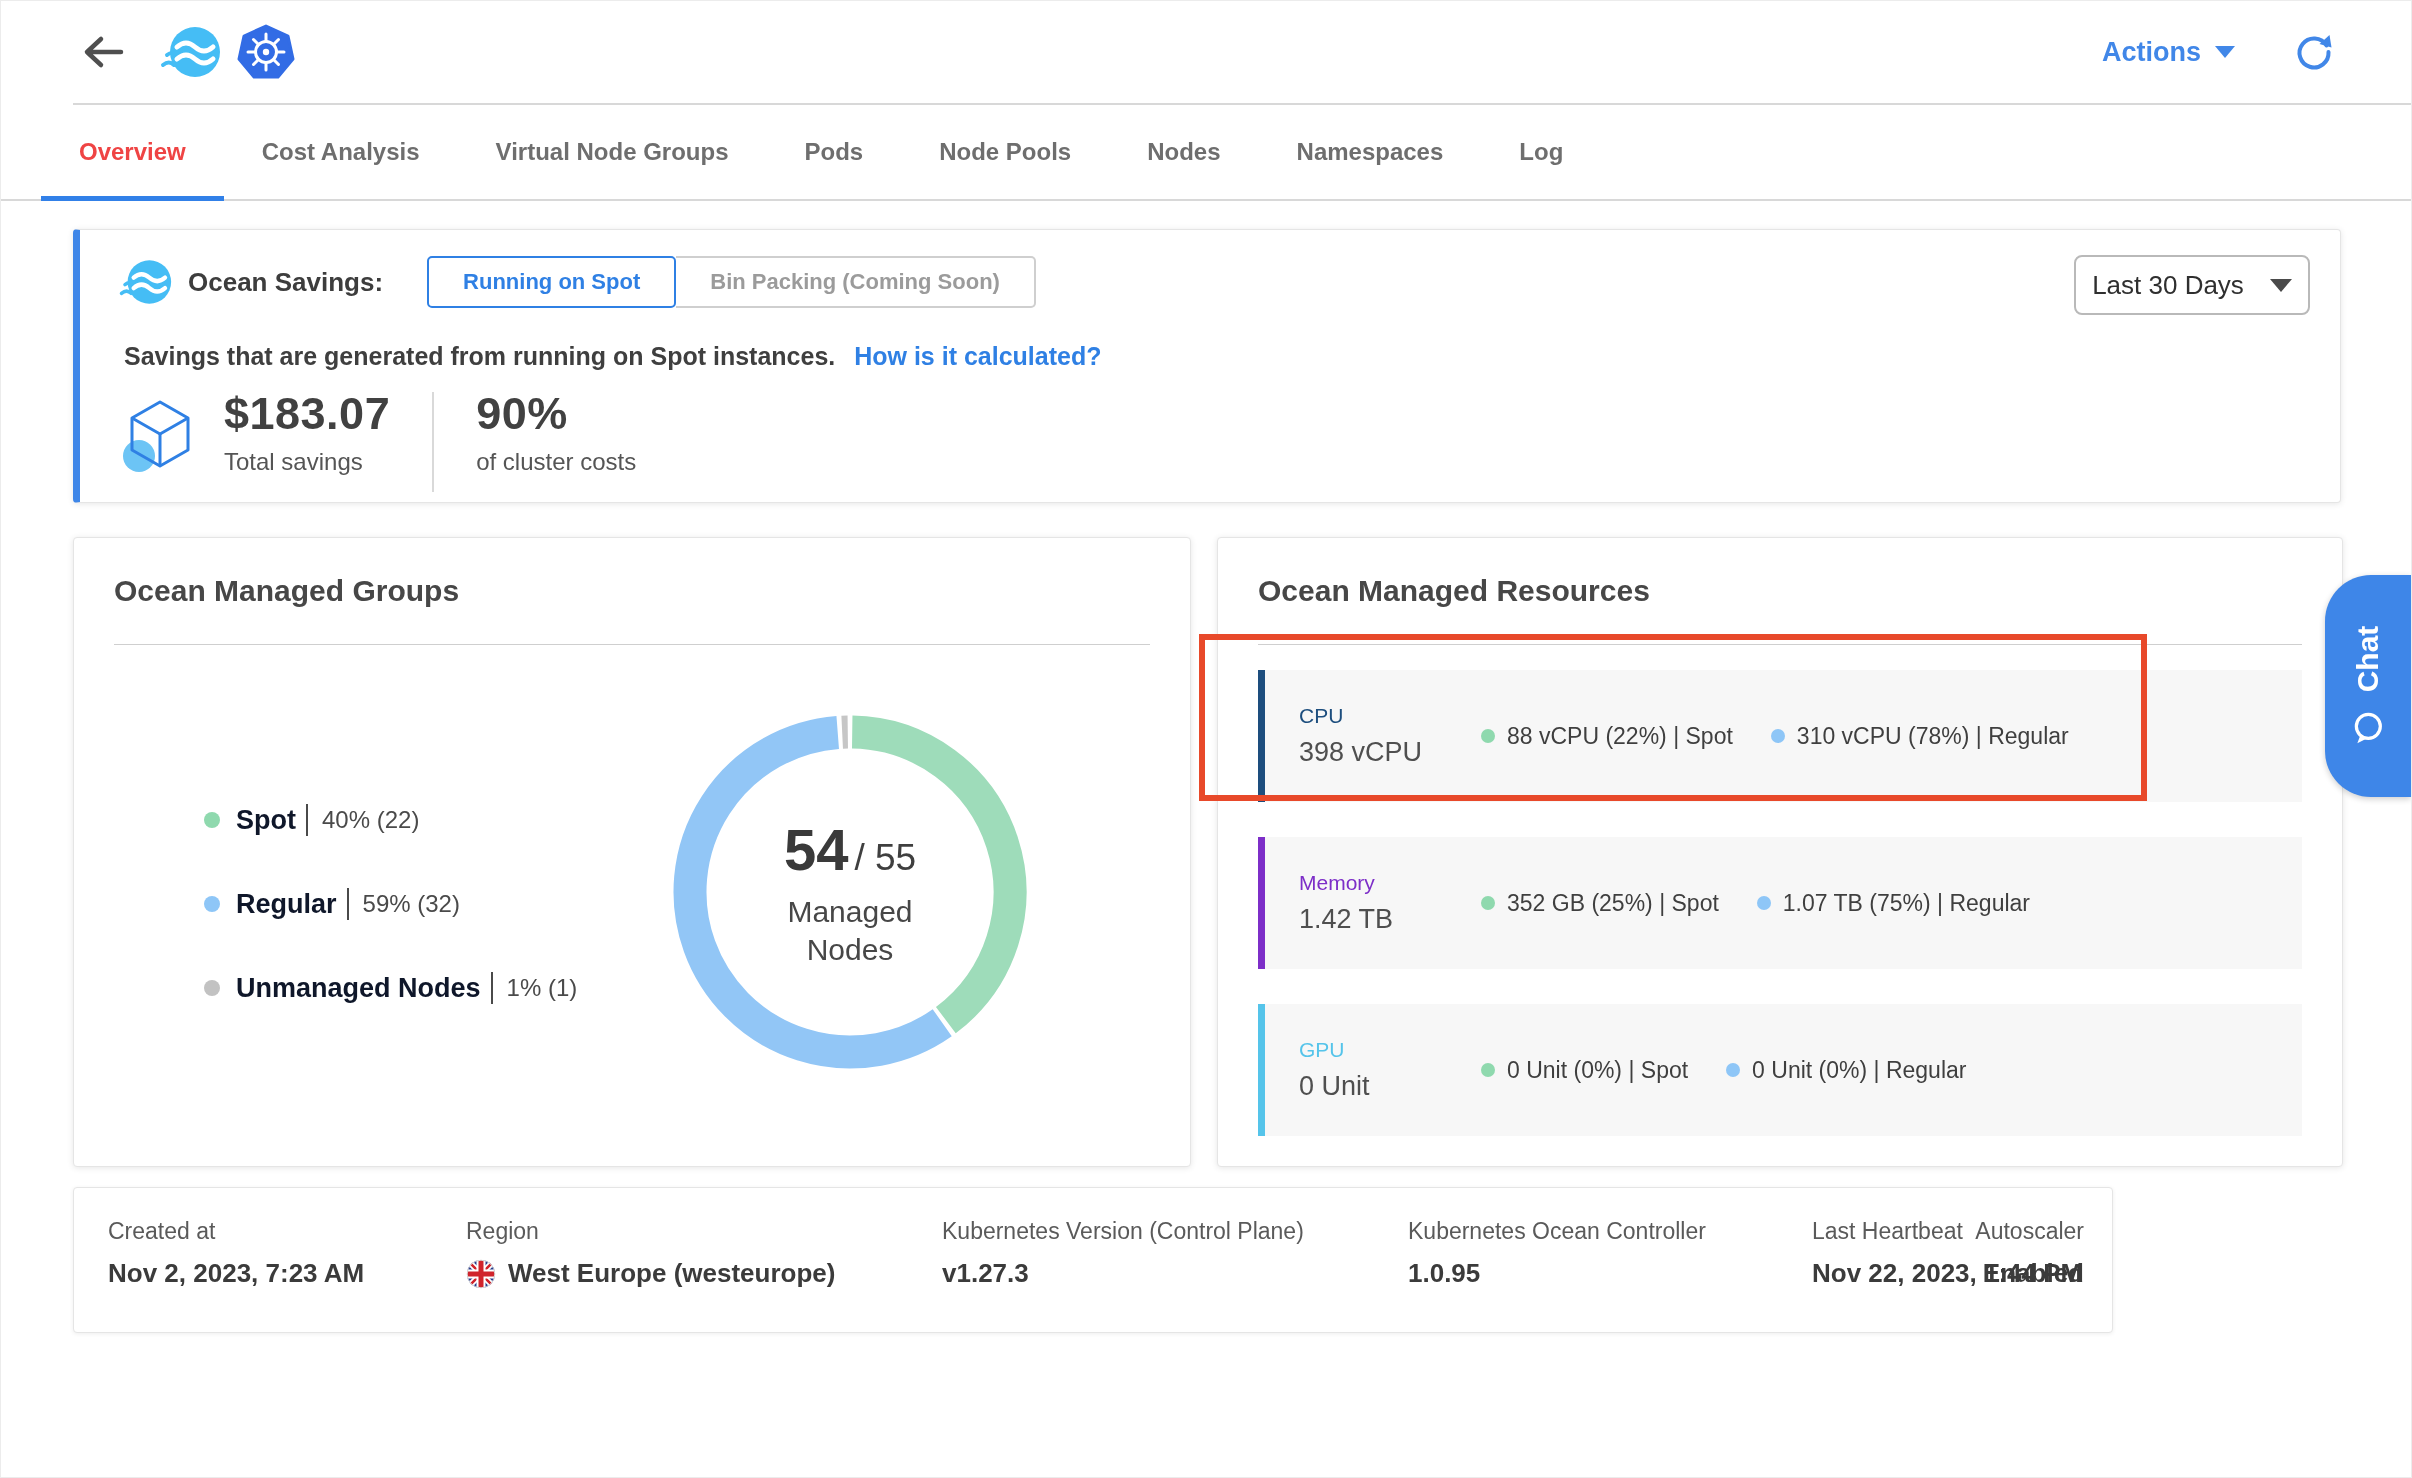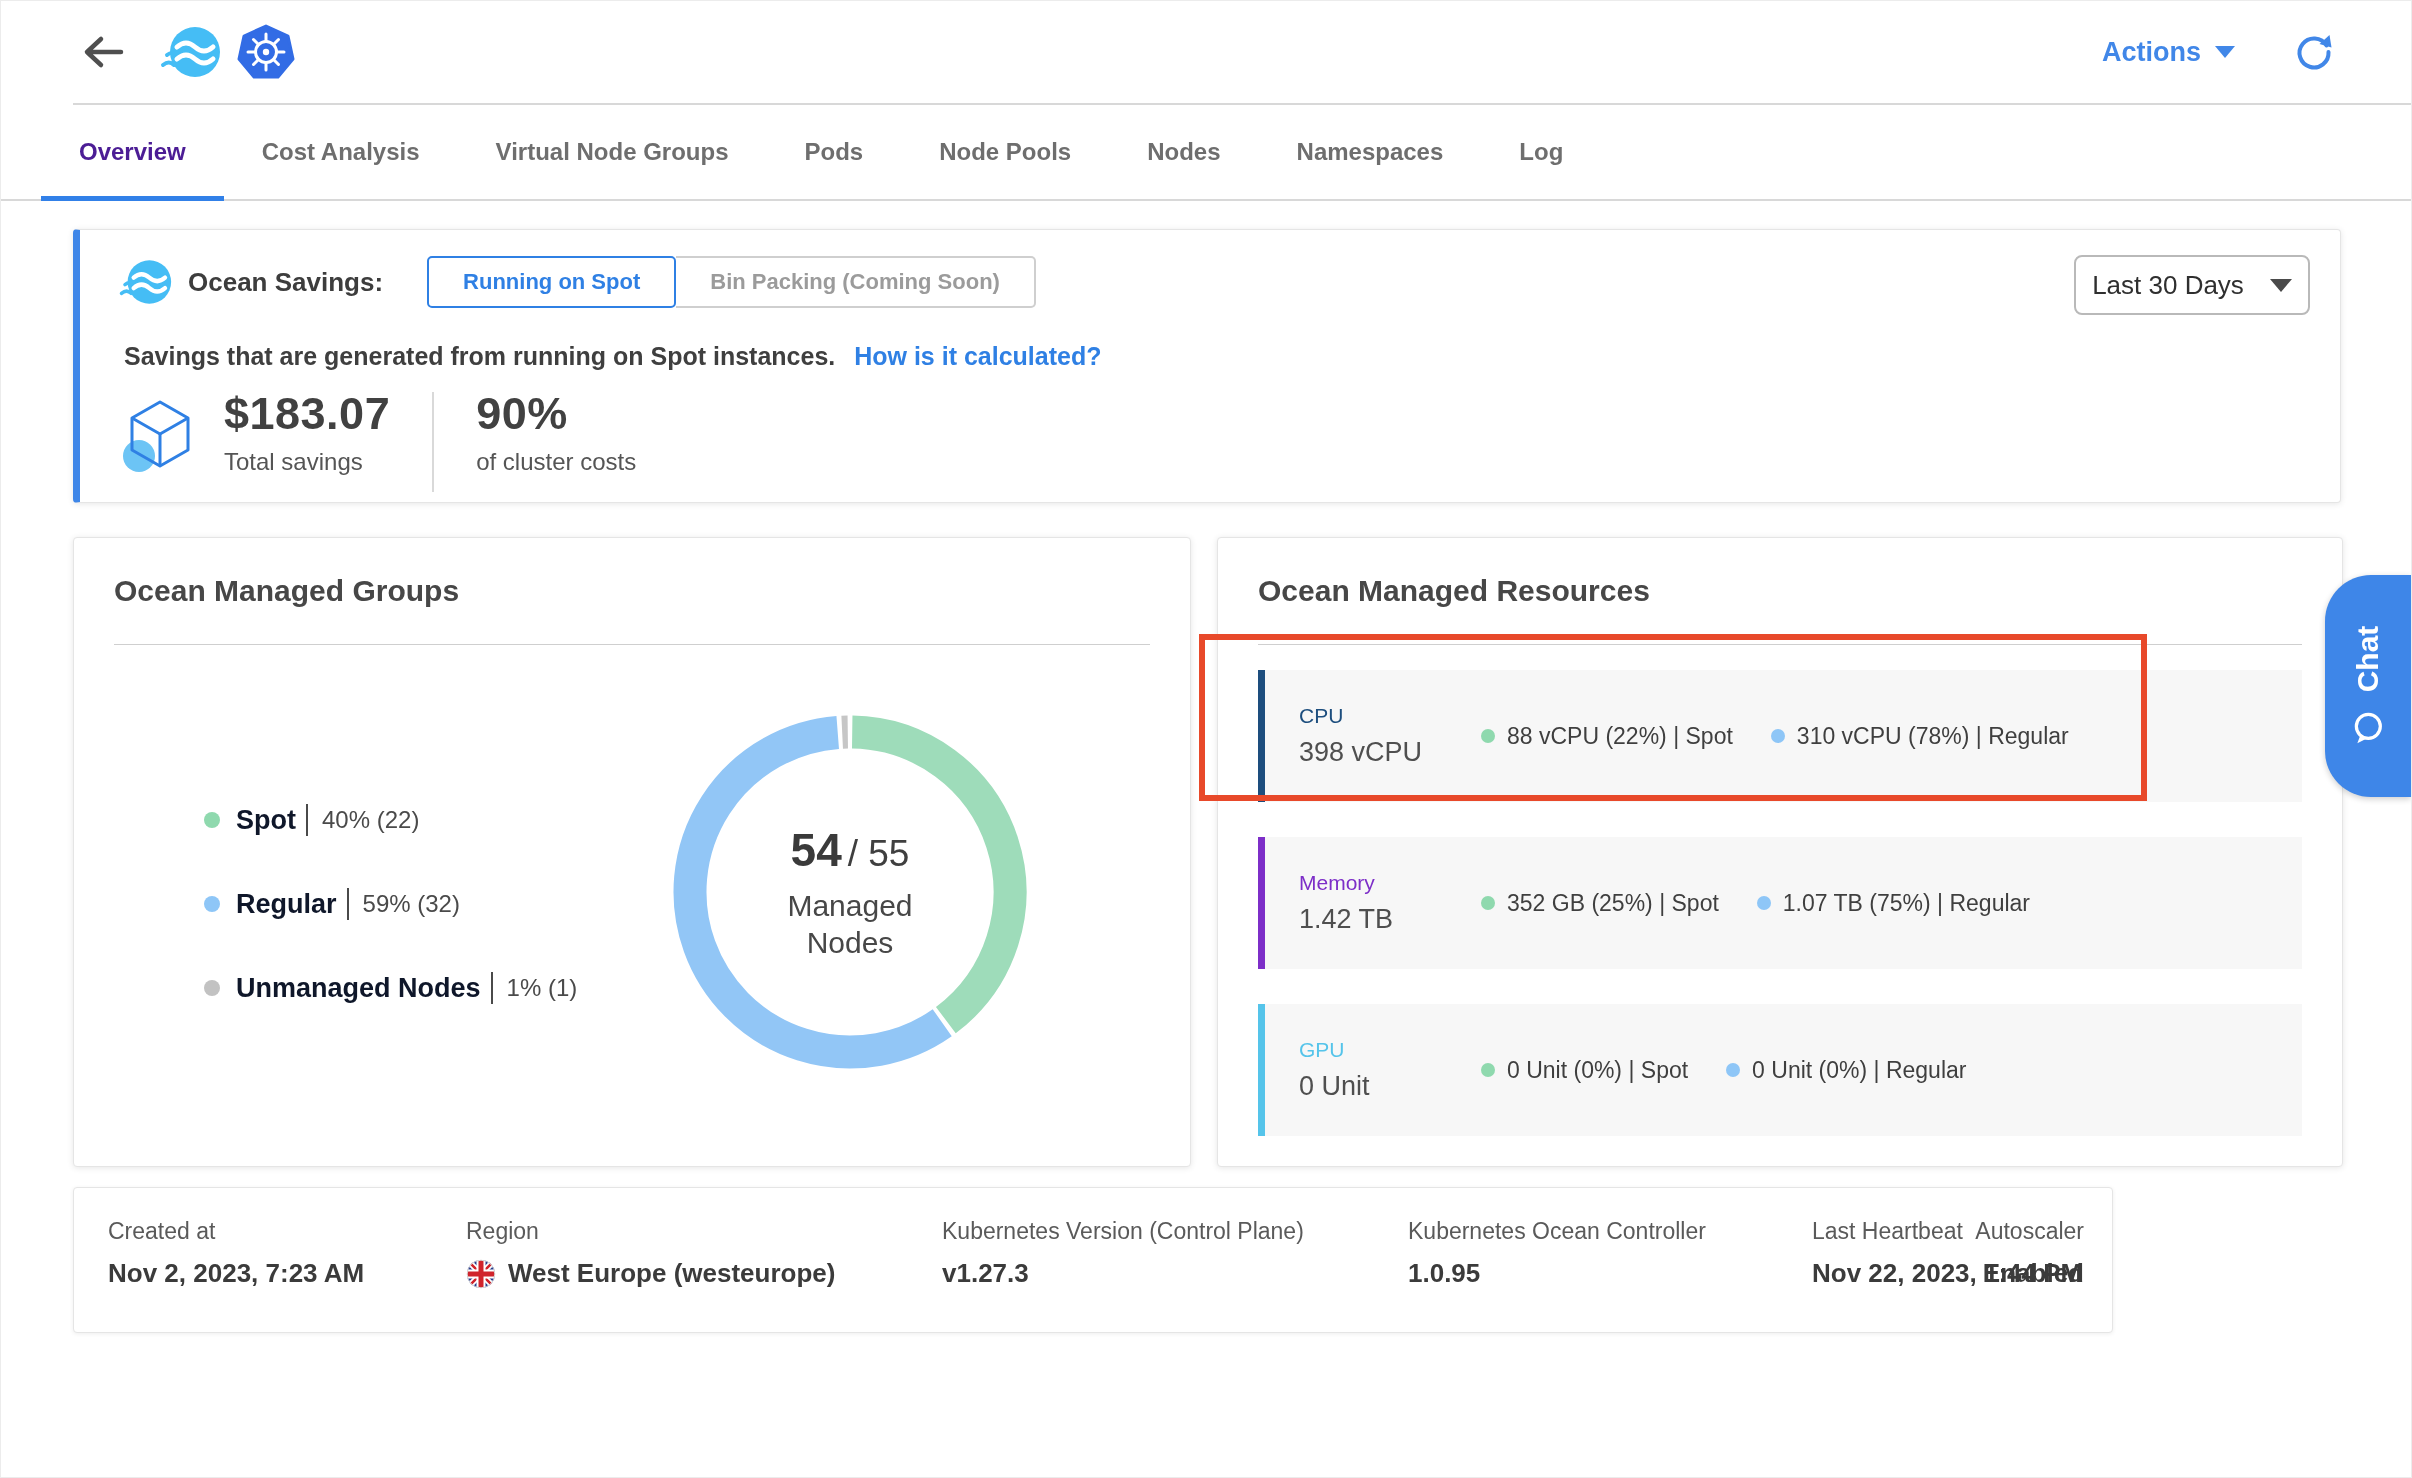--- a/index.html
+++ b/index.html
@@ -18,21 +18,21 @@
   .header-right { margin-left:auto; display:flex; align-items:center; gap:58px; }
   .actions-btn { display:flex; align-items:center; gap:14px; color:#4187e8; font-size:27px; font-weight:bold; cursor:pointer; }
   .caret-down { width:0; height:0; border-left:10px solid transparent; border-right:10px solid transparent; border-top:12px solid #4187e8; }
   .header-divider { position:absolute; top:102px; left:72px; right:0; height:2px; background:#d8d8d8; }
 
   
   .tabbar { position:absolute; top:104px; left:0; right:0; height:96px; display:flex; align-items:center;
             padding-left:40px; border-bottom:2px solid #d8d8d8; }
   .tab { position:relative; height:100%; display:flex; align-items:center; padding:0 38px;
          font-size:24px; font-weight:bold; color:#6e6e6e; cursor:pointer; white-space:nowrap; }
-  .tab.active { color:#4c1d95; }
+  .tab.active { color:#ef4444; }
   .tab.active::after { content:""; position:absolute; left:0; right:0; bottom:-2px; height:5px; background:#3180e8; }
 
   
   .card { position:absolute; background:#fff; border:1px solid #e5e5e5; border-radius:4px;
           box-shadow:0 1px 6px rgba(0,0,0,0.10); }
   .card-title { position:absolute; top:36px; left:40px; font-size:30px; font-weight:bold; color:#474747; }
   .card-divider { position:absolute; top:106px; left:40px; right:40px; height:1px; background:#cfcfcf; }
 
   
   .savings-card { left:72px; right:70px; top:228px; height:274px; border-left:7px solid #3e86e8; }
@@ -57,21 +57,21 @@
   
   .nodes-card { left:72px; top:536px; width:1118px; height:630px; }
   .legend { position:absolute; left:130px; top:266px; display:flex; flex-direction:column; gap:52px; }
   .legend-item { display:flex; align-items:center; }
   .legend-dot { width:16px; height:16px; border-radius:50%; margin-right:16px; flex:none; }
   .legend-name { font-size:27px; font-weight:bold; color:#0f172a; }
   .legend-val { font-size:24px; color:#4a4a4a; border-left:2px solid #4a4a4a; padding-left:14px; margin-left:10px; line-height:32px; }
   .donut-wrap { position:absolute; left:598px; top:176px; width:356px; height:356px; }
   .donut-center { position:absolute; inset:0; display:flex; flex-direction:column; align-items:center; justify-content:center; }
   .donut-line1 { display:flex; align-items:baseline; }
-  .donut-main { font-size:46px; font-weight:bold; color:#3a3a3a; }
+  .donut-main { font-size:58px; font-weight:bold; color:#3a3a3a; }
   .donut-total { font-size:37px; color:#3f3f3f; margin-left:6px; }
   .donut-sub { font-size:30px; color:#474747; text-align:center; width:212px; line-height:1.25; margin-top:10px; }
 
   
   .resources-card { left:1216px; top:536px; width:1126px; height:630px; }
   .res-rows { position:absolute; top:132px; left:40px; right:40px; }
   .res-row { height:132px; background:#f7f7f7; border-left:7px solid #888; display:flex; align-items:center;
              padding-left:34px; margin-bottom:35px; }
   .res-head { width:182px; flex:none; }
   .res-name { font-size:21px; font-weight:normal; }

